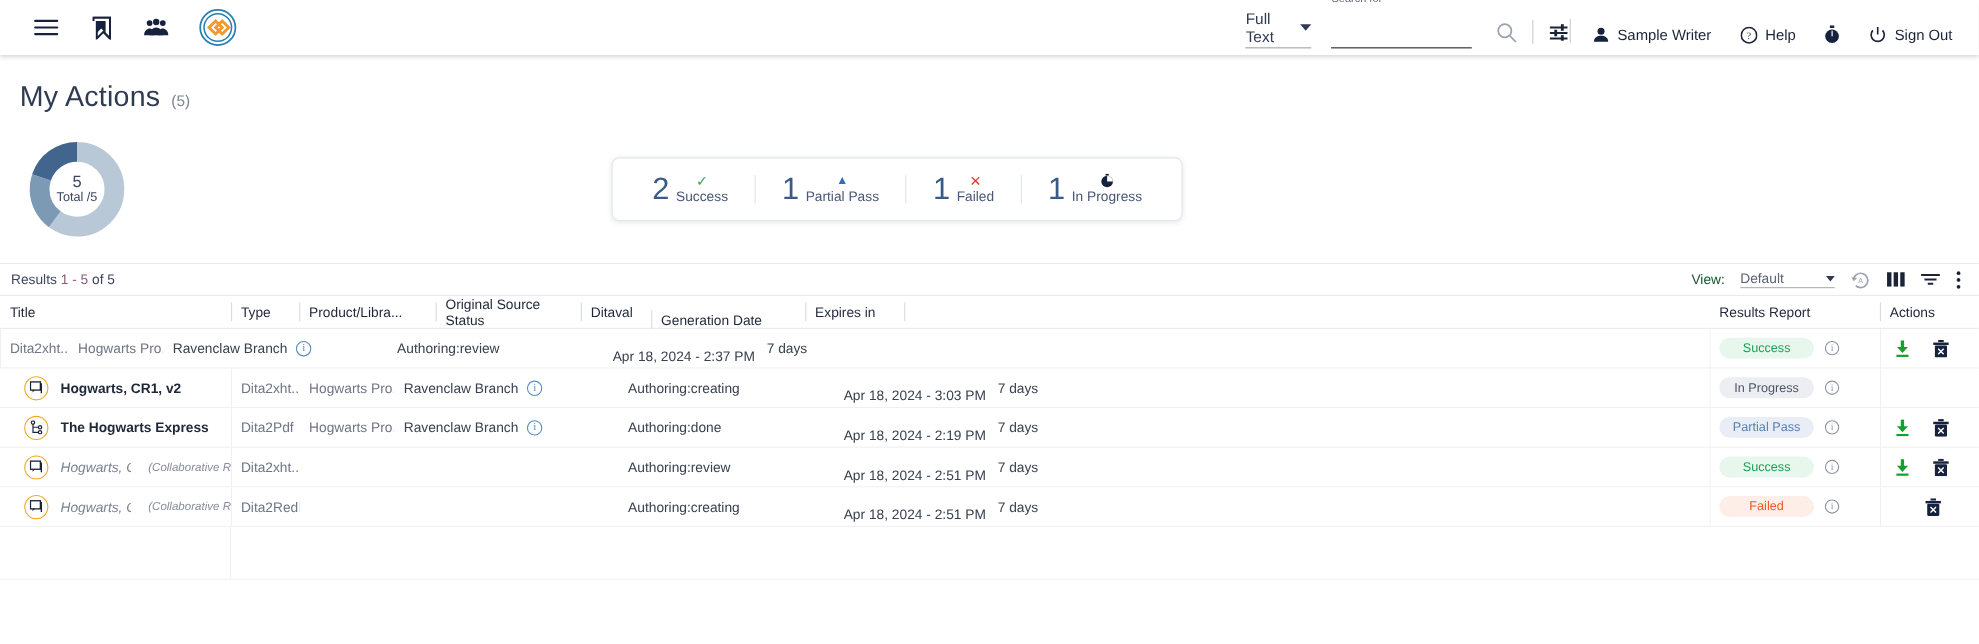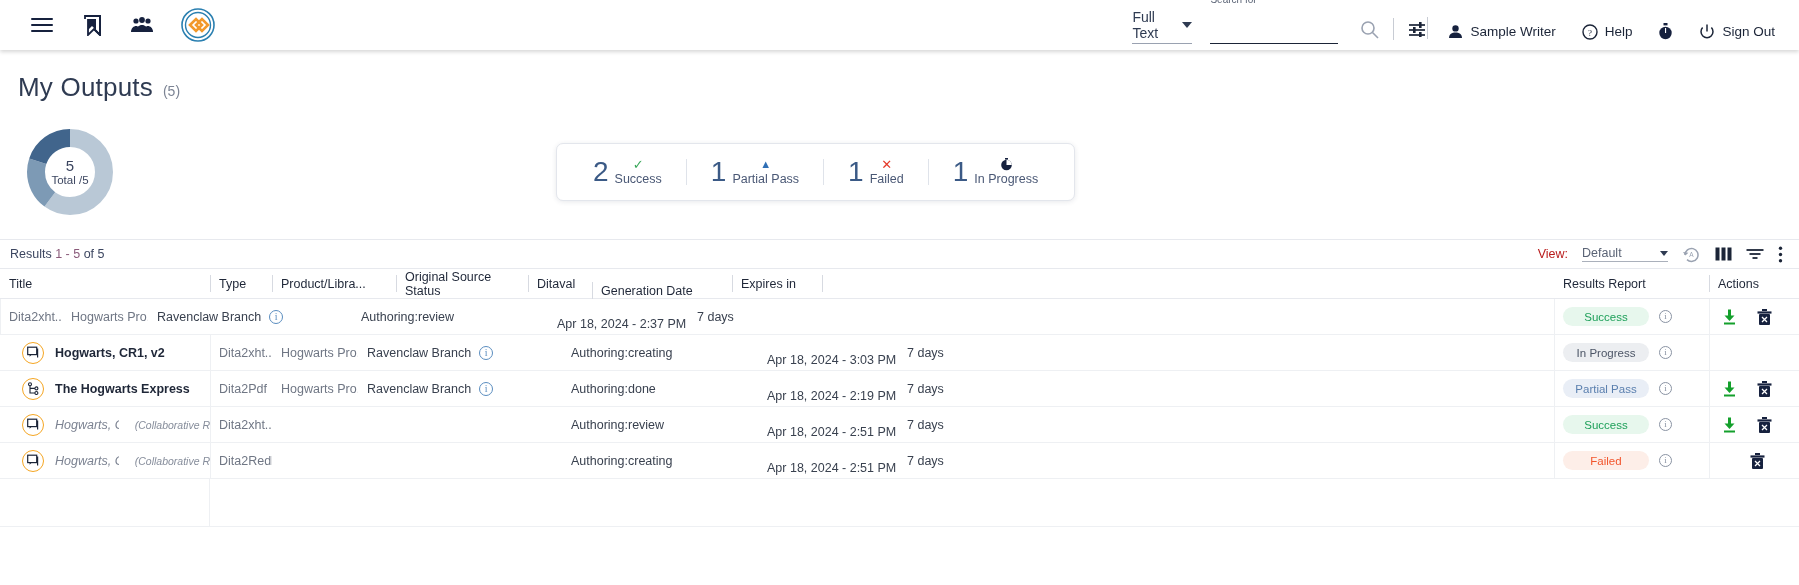--- a/index.html
+++ b/index.html
@@ -105,21 +105,21 @@
   
   .results-bar {
     display: flex; align-items: center;
     height: 30px; padding: 0 16px 0 10px;
     border-top: 1px solid #e7e9ee; border-bottom: 1px solid #e7e9ee;
     margin-top: 12px;
   }
   .results-txt { font-size: 12.5px; color: #3c4660; }
   .results-txt b { color: #8a5a7a; font-weight: 400; }
   .results-right { margin-left: auto; display: flex; align-items: center; gap: 14px; }
-  .view-label { font-size: 12.5px; color: #b91c1c; }
+  .view-label { font-size: 12.5px; color: #14532d; }
   .view-sel {
     display: flex; align-items: center; width: 86px;
     border-bottom: 1px solid #aab0bb; padding-bottom: 1px; cursor: pointer;
   }
   .view-val { font-size: 12.5px; color: #5a6375; }
   .view-caret {
     width: 0; height: 0; margin-left: auto;
     border-left: 4px solid transparent; border-right: 4px solid transparent;
     border-top: 5px solid #2f3b52;
   }
@@ -297,21 +297,21 @@
           <path d="M3.6 3.6 a6 6 0 1 0 8.8 0" fill="none" stroke="#1b2437" stroke-width="1.5"></path>
           <line x1="8" y1="0.6" x2="8" y2="7.4" stroke="#1b2437" stroke-width="1.5"></line>
         </svg>
         <span>Sign Out</span>
       </div>
     </div>
   </div>
 </div>
 
 <div class="page-head">
-  <div class="page-title">My Outputs</div>
+  <div class="page-title">My Actions</div>
   <div class="page-count">(5)</div>
 </div>
 
 <div class="summary">
 
   <div class="donut-block">
     <div class="donut">
       <svg width="92" height="92" viewBox="0 0 92 92">
 
         <circle cx="46" cy="46" r="34" fill="none" stroke="#b9c8d6" stroke-width="18" stroke-dasharray="128.2 85.4" transform="rotate(-90 46 46)"></circle>

